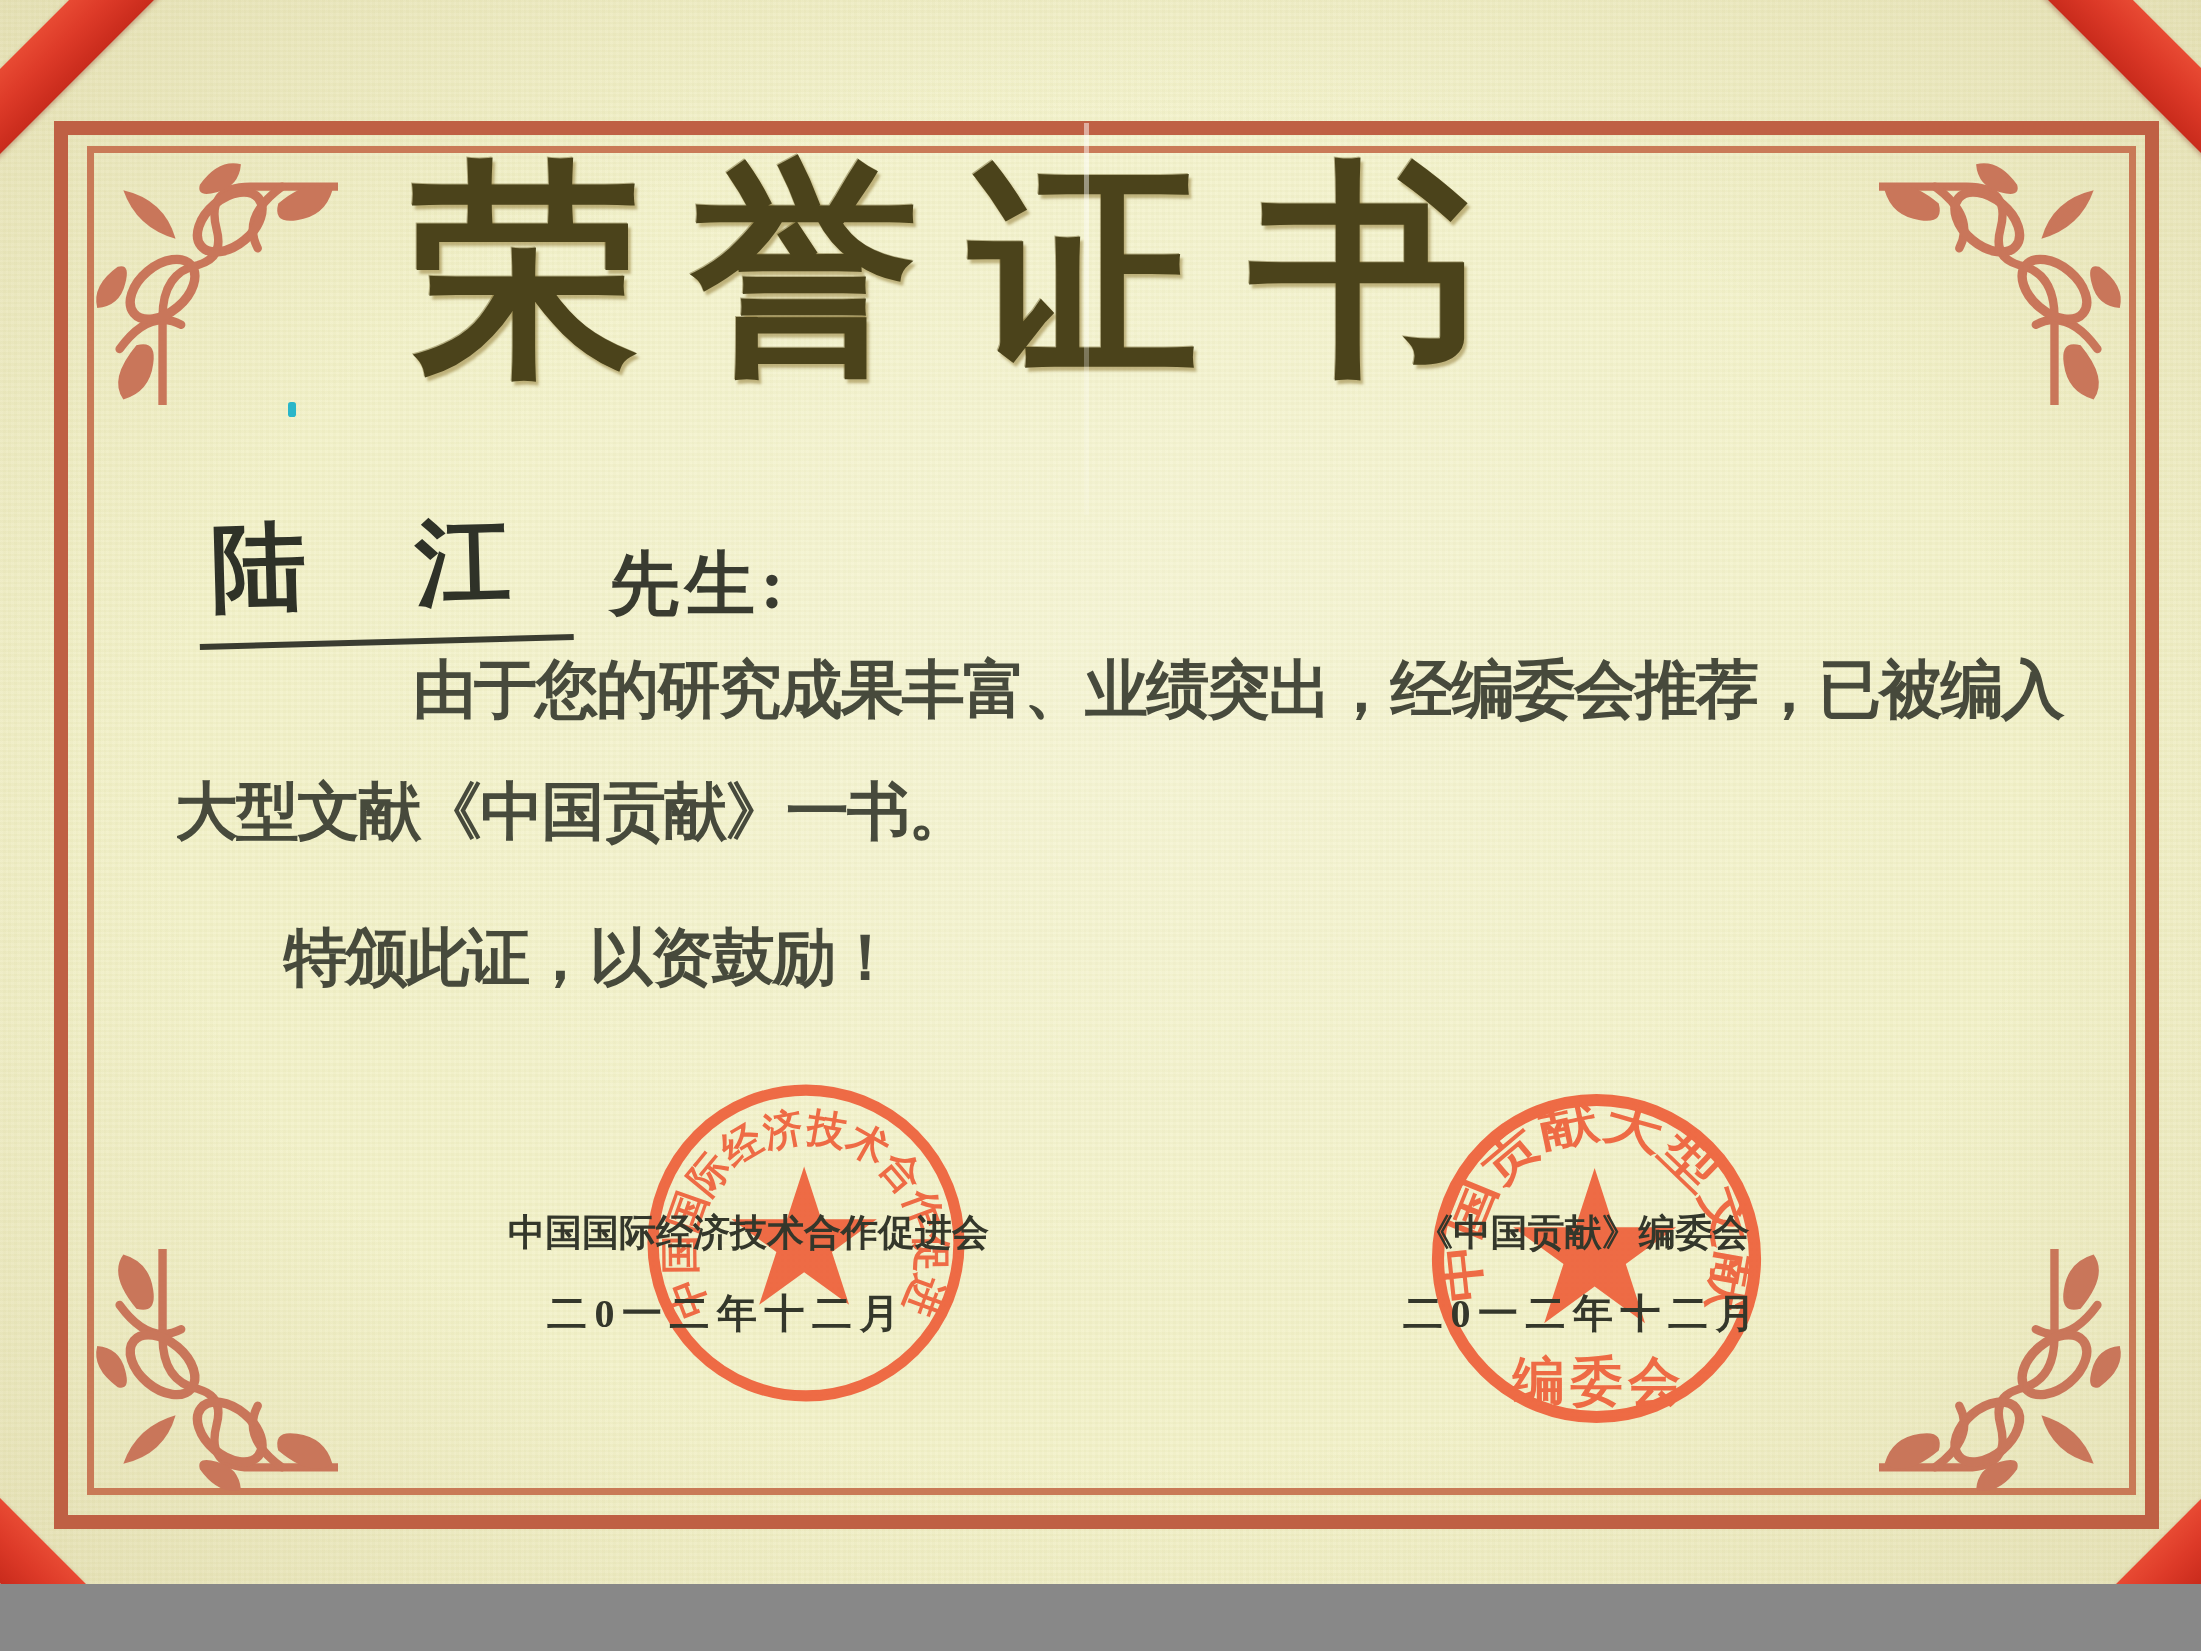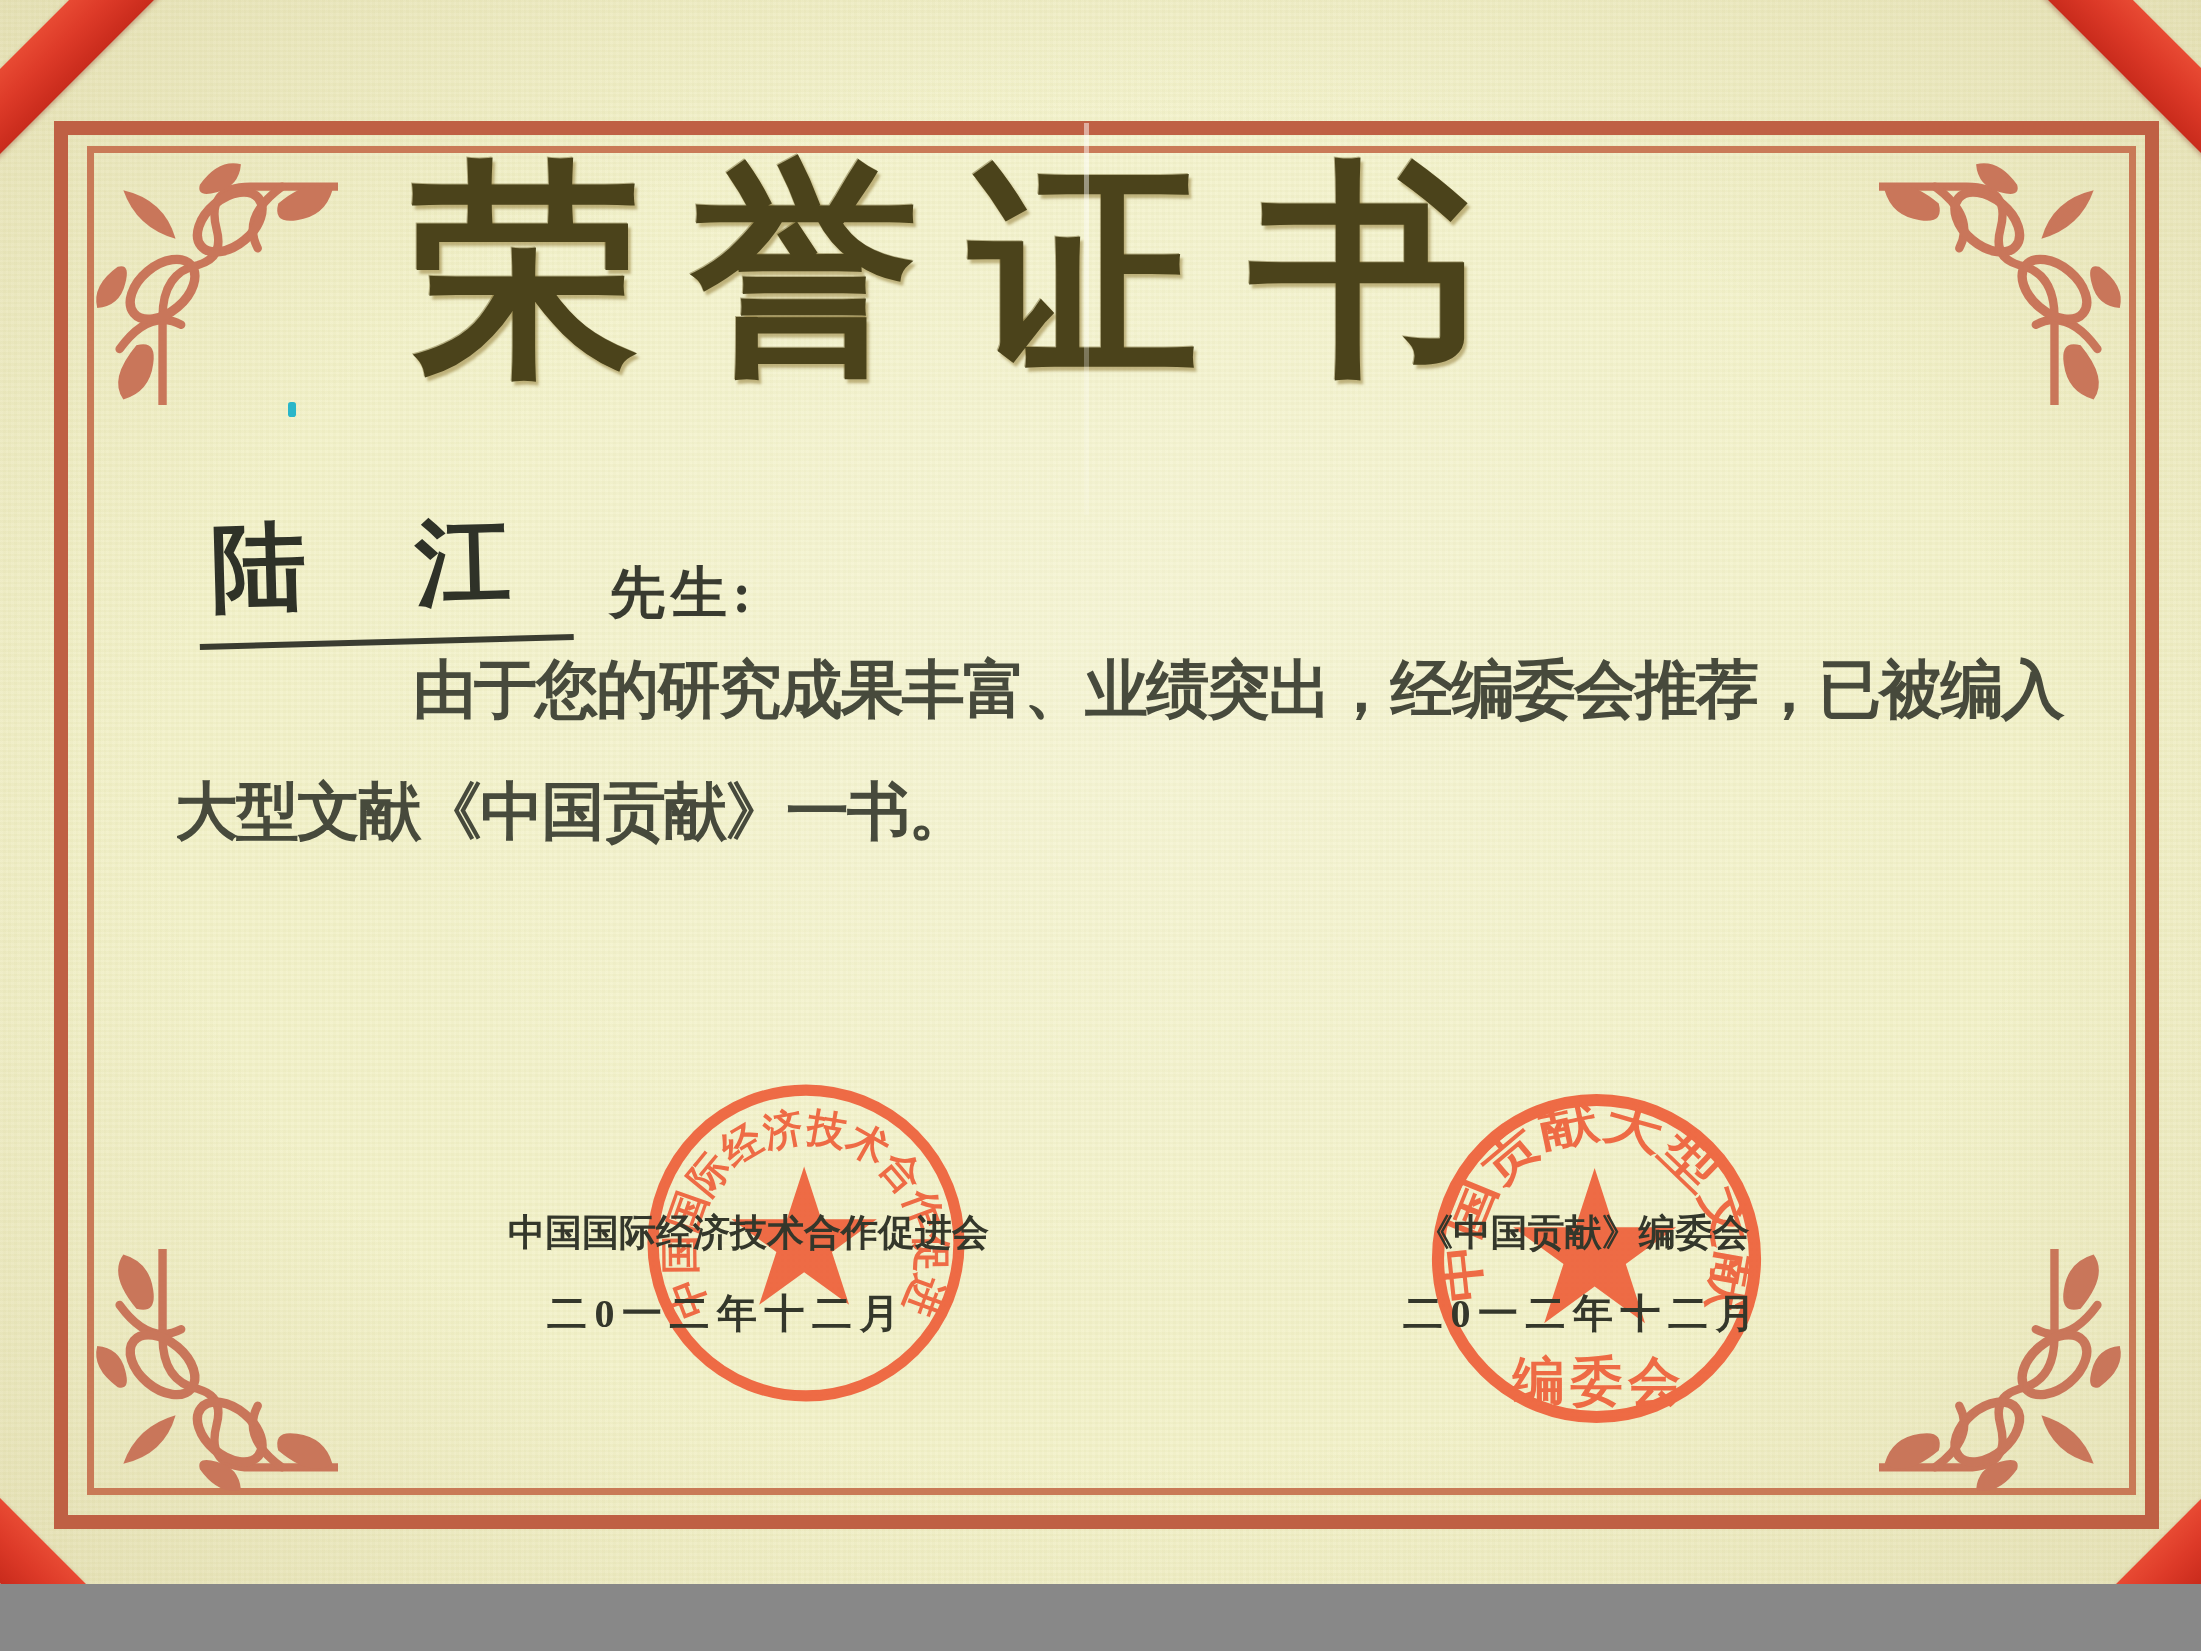--- a/index.html
+++ b/index.html
@@ -51,21 +51,21 @@
   
   .recipient{position:absolute;left:198px;top:502px;display:flex;align-items:flex-end;}
   .recipient .name{
     display:inline-block;min-width:233px;text-align:center;
     font-size:95px;font-weight:bold;color:#2f3228;
     letter-spacing:43px;white-space:pre;
     padding:0 18.6px 9.3px 13px;border-bottom:6.5px solid #3a3c31;
     transform:rotate(-1.5deg);
   }
   .recipient .salutation{
-    font-size:56px;font-weight:bold;color:#393b30;
+    font-size:70px;font-weight:bold;color:#393b30;
     margin-left:37px;letter-spacing:5.6px;padding-bottom:13px;white-space:nowrap;
   }
   
   .bodyline{
     position:absolute;font-size:63px;font-weight:bold;color:#474a3c;
     letter-spacing:-1.9px;white-space:nowrap;line-height:75px;
   }
   .line1{left:413px;top:653px;}
   .line2{left:175px;top:775px;}
   .closing{left:284px;top:921px;}
@@ -142,20 +142,21 @@
 
   <div class="title">荣誉证书</div>
 
   <div class="recipient">
     <span class="name">陆 江</span>
     <span class="salutation">先生:</span>
   </div>
 
   <div class="bodyline line1">由于您的研究成果丰富、业绩突出，经编委会推荐，已被编入</div>
   <div class="bodyline line2">大型文献《中国贡献》一书。</div>
+  <div class="bodyline closing">特颁此证，以资鼓励！</div>
 
   <svg class="seal seal-left" width="332" height="332" viewBox="0 0 356 356">
     <circle cx="178" cy="178" r="164" fill="none" stroke="#ee5933" stroke-width="12"></circle>
     <use href="#star5" transform="translate(176,178) scale(82)" fill="#ee5933"></use>
     <path id="sealArcL" d="M 74.8 250.3 A 120 120 0 1 1 281.2 250.3" fill="none"></path>
     <text font-size="43" fill="#ee5933">
       <textPath href="#sealArcL" textLength="545" lengthAdjust="spacingAndGlyphs">中国国际经济技术合作促进会</textPath>
     </text>
   </svg>
 

